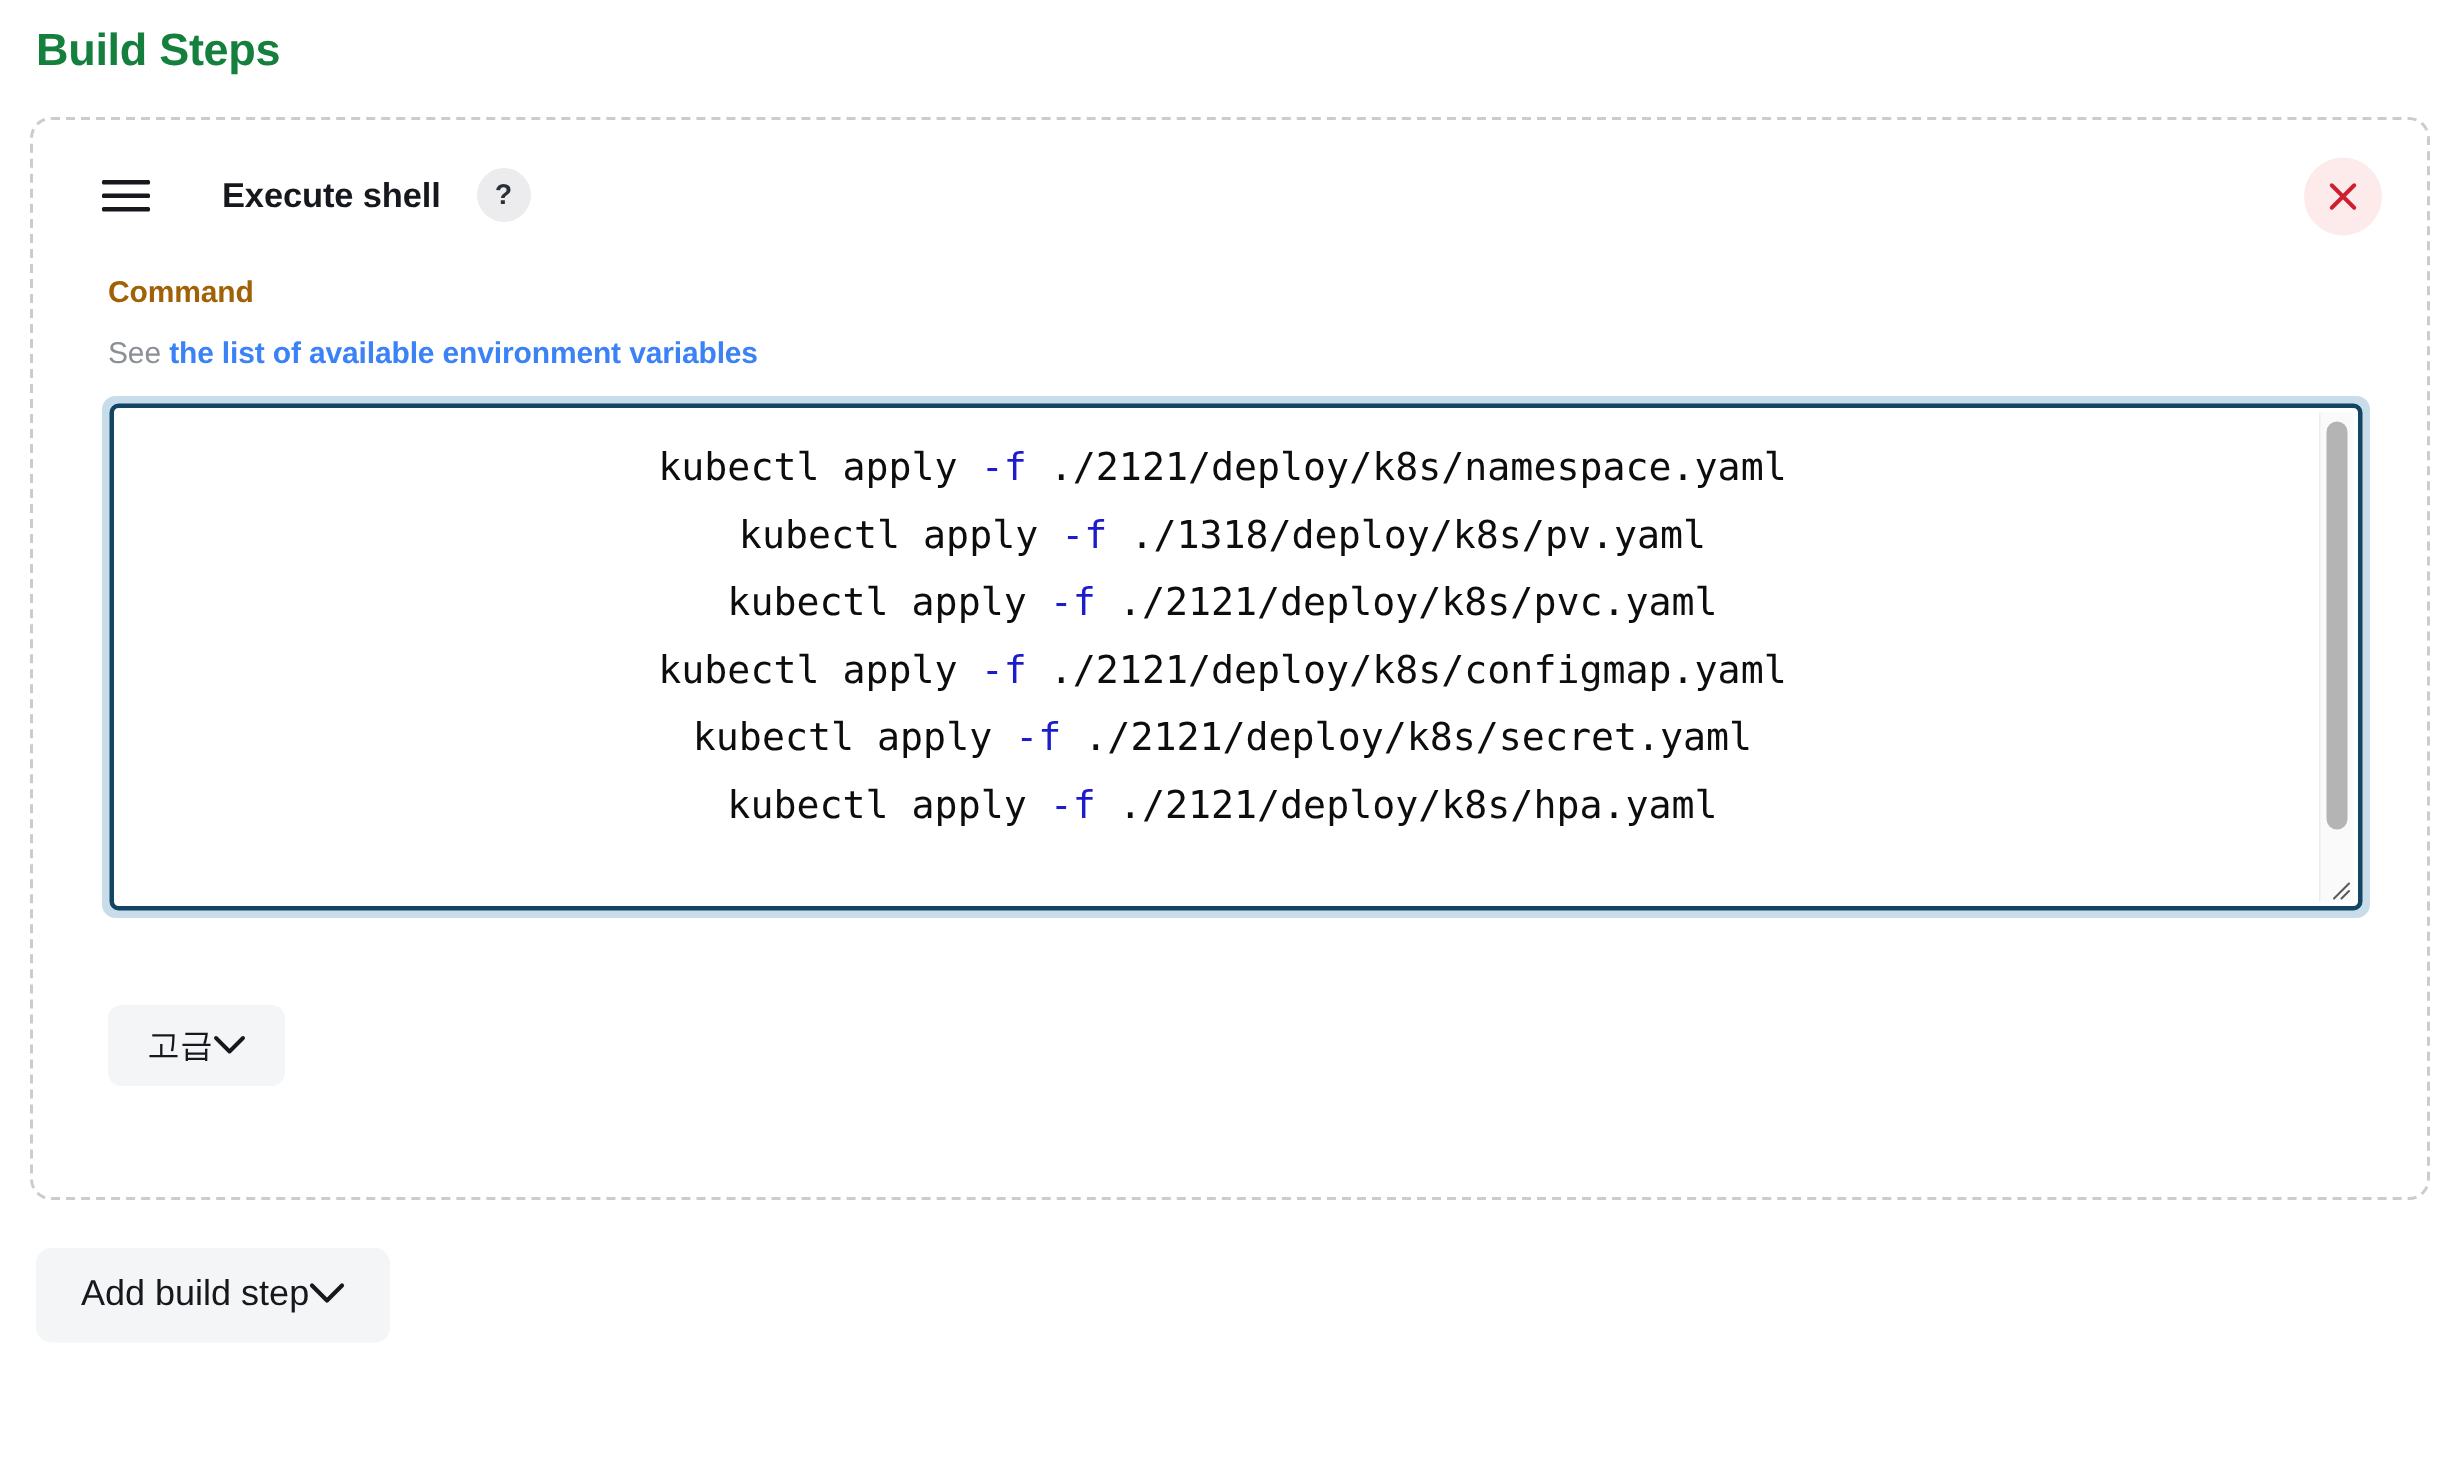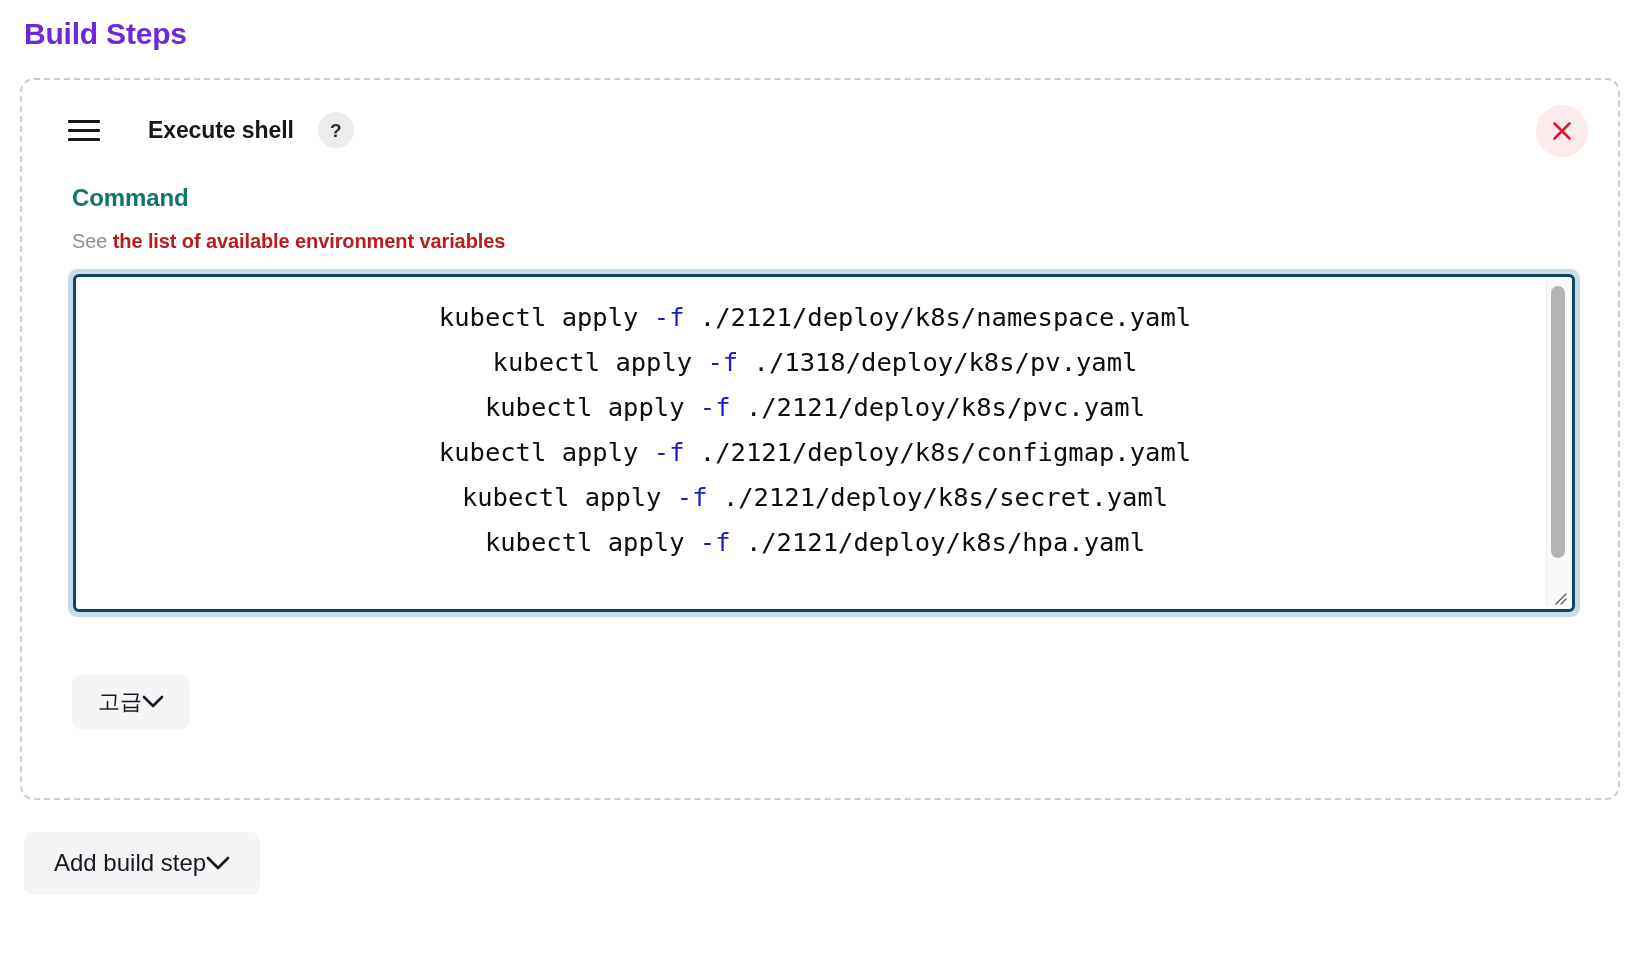--- a/index.html
+++ b/index.html
@@ -22,21 +22,21 @@
     height: 972px;
     box-sizing: border-box;
     padding: 0 20px;
   }
 
   
   .page-title {
     font-size: 30px;
     font-weight: 700;
     letter-spacing: -0.2px;
-    color: #6d28d9;
+    color: #15803d;
     margin: 16px 0 0 0;
     padding-left: 4px;
     line-height: 1.2;
   }
 
   
   .build-step-card {
     position: relative;
     margin-top: 26px;
     border: 2px dashed #c8cdd2;
@@ -113,35 +113,35 @@
     display: flex;
     align-items: center;
     justify-content: center;
     cursor: pointer;
     padding: 0;
   }
   .close-button svg { display:block; }
 
   
   .field-label {
-    font-size: 24px;
+    font-size: 20px;
     font-weight: 700;
-    color: #0f766e;
+    color: #a16207;
     margin: 30px 0 0 14px;
     letter-spacing: -0.1px;
   }
 
   .field-help {
     font-size: 20px;
     color: #8b9096;
     margin: 18px 0 0 14px;
     letter-spacing: -0.1px;
   }
   .field-help a {
-    color: #b91c1c;
+    color: #3b82f6;
     text-decoration: none;
     font-weight: 600;
     margin-top: 44px;
   }
 
   
   .textarea-wrap {
     position: relative;
     margin: 16px 0 0 10px;
     margin-right: 2px;

